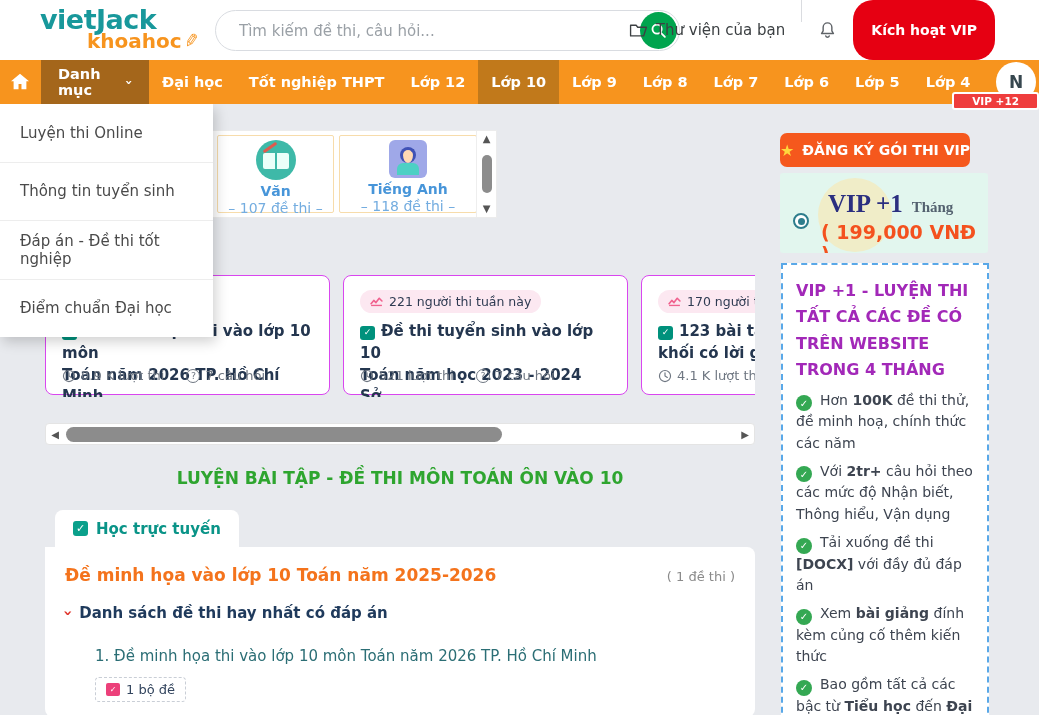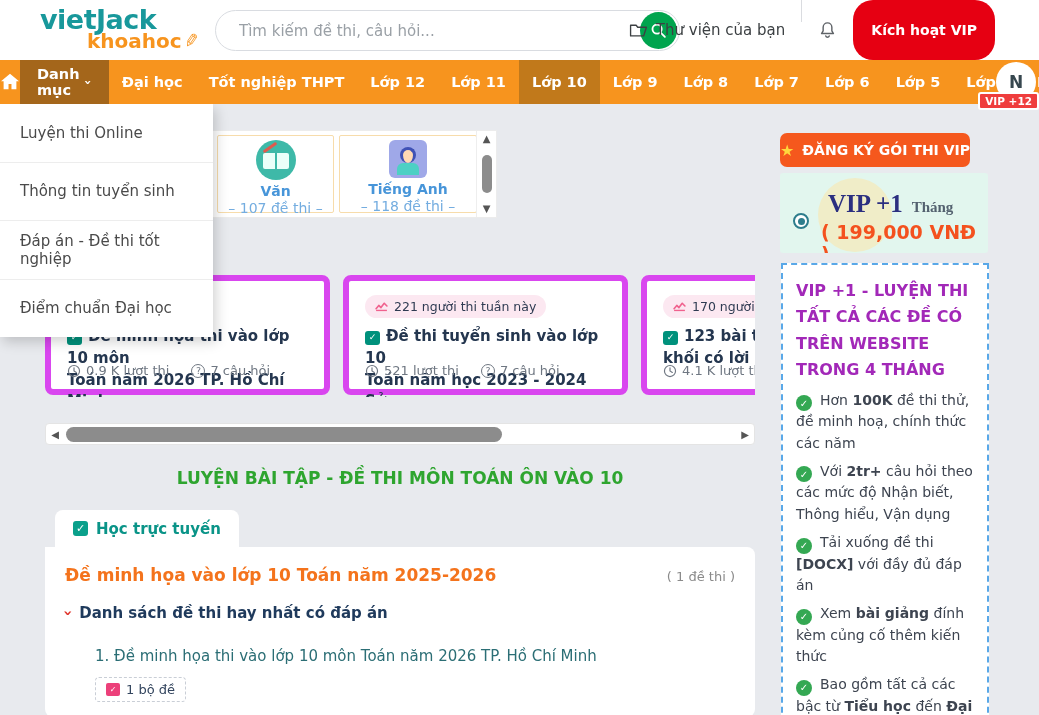--- a/index.html
+++ b/index.html
@@ -24,21 +24,21 @@
   .vip-activate { background:#e60012; color:#fff; font-weight:bold; font-size:14px; border:none; border-radius:20px; padding:8px 18px; cursor:pointer; font-family:inherit; }
 
   
   .navbar { position:absolute; left:0; top:60px; width:1039px; height:44px; background:#f7941e; display:flex; align-items:stretch; z-index:25; }
   .nav-home { width:52px; display:flex; align-items:center; justify-content:center; cursor:pointer; }
   .nav-menu { background:#a4661b; display:flex; align-items:center; gap:7px; padding:0 17px; color:#fff; font-weight:bold; font-size:14.5px; cursor:pointer; }
   .nav-caret { display:inline-block; transform:rotate(90deg); font-size:13px; font-weight:bold; }
   .nav-item { display:flex; align-items:center; padding:0 13px; color:#fff; font-weight:bold; font-size:14.5px; cursor:pointer; white-space:nowrap; }
   .nav-item.active { background:#c1791b; }
   .avatar { position:absolute; right:3px; top:2px; width:40px; height:40px; border-radius:50%; background:#fff; display:flex; align-items:center; justify-content:center; font-size:17px; font-weight:bold; color:#37474f; cursor:pointer; z-index:26; }
-  .avatar-badge { position:absolute; right:0px; top:32px; background:#ef3d3d; color:#fff; font-size:10.5px; font-weight:bold; padding:1px 5px; border-radius:3px; border:2px solid #fff; z-index:27; white-space:nowrap; }
+  .avatar-badge { position:absolute; right:0px; top:32px; background:#ef3d3d; color:#fff; font-size:10.5px; font-weight:bold; padding:1px 18px; border-radius:3px; border:2px solid #fff; z-index:27; white-space:nowrap; }
 
   
   .dropdown { position:absolute; left:0; top:104px; width:213px; height:233px; background:#fff; box-shadow:3px 5px 12px rgba(0,0,0,.18); z-index:20; display:flex; flex-direction:column; }
   .dd-item { flex:1; display:flex; align-items:center; justify-content:space-between; padding:0 20px; font-size:15px; color:#4a4a4a; border-bottom:1px solid #ededed; cursor:pointer; background:#fff; }
   .dd-item:last-child { border-bottom:none; }
   .dd-arrow { color:#9aa0a6; font-size:16px; font-weight:bold; }
 
   
   .subject-strip { position:absolute; left:45px; top:130px; width:452px; height:88px; background:#fff; border:1px solid #ececec; z-index:5; }
   .subj-card { position:absolute; top:4px; height:78px; background:#fff; border:1px solid #f7dcab; border-radius:2px; text-align:center; cursor:pointer; padding-top:4px; }
@@ -50,21 +50,21 @@
   .subj-icon-en .head { position:absolute; left:11px; top:7px; width:16px; height:16px; border-radius:50%; background:#ffd9b3; border:3px solid #3f51b5; border-bottom:none; }
   .subj-icon-en .body { position:absolute; left:8px; top:23px; width:22px; height:12px; border-radius:6px 6px 0 0; background:#4dd0c4; }
   .subj-name { font-size:14px; font-weight:bold; color:#4795d9; margin-top:3px; }
   .subj-count { font-size:14px; color:#74ade0; margin-top:1px; }
   .vscroll { position:absolute; right:0; top:0; width:20px; height:86px; background:#fff; border-left:1px solid #eee; display:flex; flex-direction:column; align-items:center; justify-content:space-between; padding:3px 0; }
   .vscroll .arr { color:#555; font-size:10px; cursor:pointer; line-height:1; }
   .vscroll .thumb { width:10px; height:38px; background:#8c8c8c; border-radius:5px; cursor:grab; }
 
   
   .cards-row { position:absolute; left:45px; top:275px; width:710px; height:122px; overflow:hidden; z-index:4; }
-  .exam-card { position:absolute; top:0; width:285px; height:120px; background:#fff; border:6px solid #d946ef; border-radius:8px; padding:14px 16px 12px; cursor:pointer; }
+  .exam-card { position:absolute; top:0; width:285px; height:120px; background:#fff; border:1px solid #d946ef; border-radius:8px; padding:14px 16px 12px; cursor:pointer; }
   .badge-pill { display:inline-flex; align-items:center; gap:6px; background:#fce8f1; border-radius:12px; padding:4px 10px; font-size:12.5px; color:#2f3b52; }
   .badge-placeholder { height:23px; }
   .card-title { margin-top:8px; font-size:15px; font-weight:bold; color:#24364f; line-height:1.45; white-space:pre-line; }
   .cal-icon { display:inline-flex; align-items:center; justify-content:center; width:15px; height:14px; background:#00917c; border-radius:3px; color:#fff; font-size:9px; margin-right:6px; vertical-align:1px; }
   .card-stats { position:absolute; left:16px; bottom:11px; display:flex; gap:22px; font-size:13px; color:#6f7782; align-items:flex-start; }
   .stat { display:flex; align-items:center; gap:5px; }
   .q-icon { display:inline-flex; width:14px; height:14px; border:1.4px solid #6f7782; border-radius:50%; font-size:9.5px; align-items:center; justify-content:center; }
 
   
   .hscroll { position:absolute; left:45px; top:423px; width:710px; height:22px; background:#fff; border:1px solid #e4e4e4; border-radius:4px; display:flex; align-items:center; z-index:4; }
@@ -159,21 +159,20 @@
           </svg>
       </span>
     </div>
     <div class="nav-menu">
       <span>Danh mục</span>
       <span class="nav-caret">›</span>
     </div>
     <div class="nav-item">Đại học</div>
     <div class="nav-item">Tốt nghiệp THPT</div>
     <div class="nav-item">Lớp 12</div>
-    <div class="nav-item">Lớp 11</div>
     <div class="nav-item active">Lớp 10</div>
     <div class="nav-item">Lớp 9</div>
     <div class="nav-item">Lớp 8</div>
     <div class="nav-item">Lớp 7</div>
     <div class="nav-item">Lớp 6</div>
     <div class="nav-item">Lớp 5</div>
     <div class="nav-item">Lớp 4</div>
     <div class="nav-item">Lớp</div>
 
     <div class="avatar">N</div>

